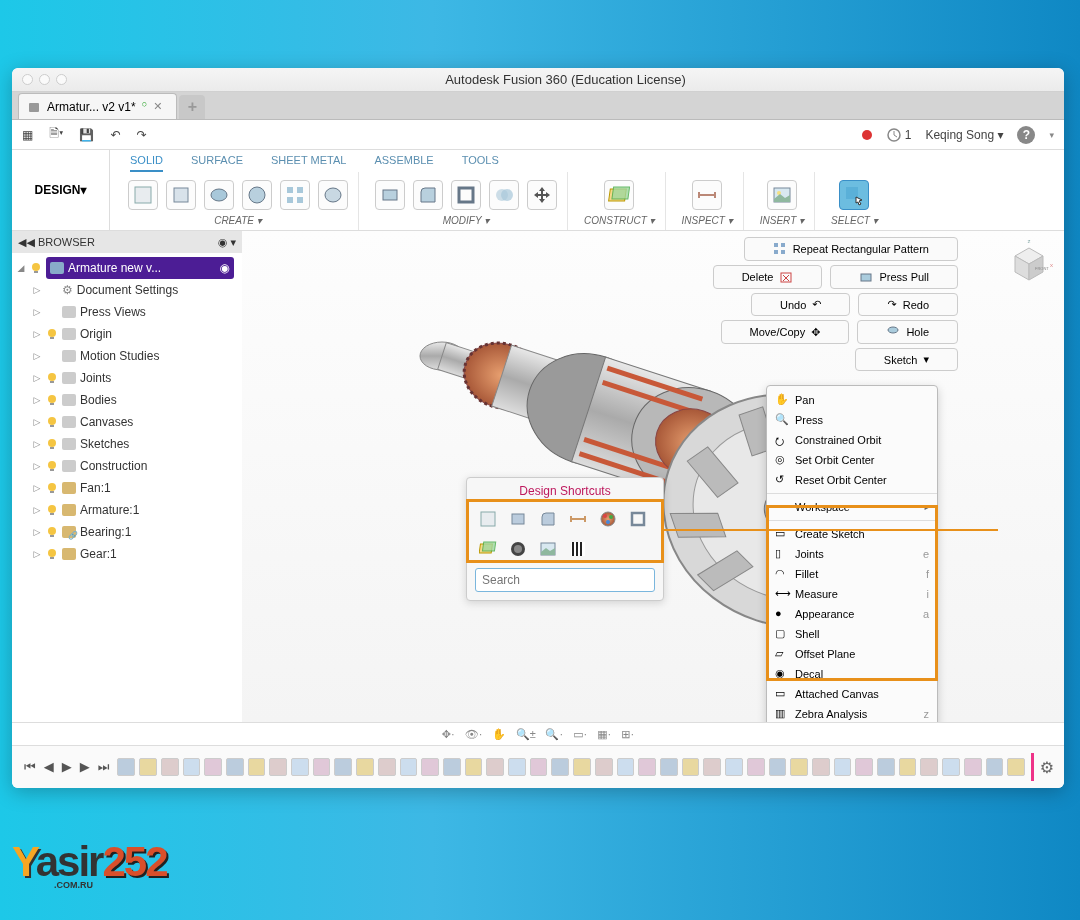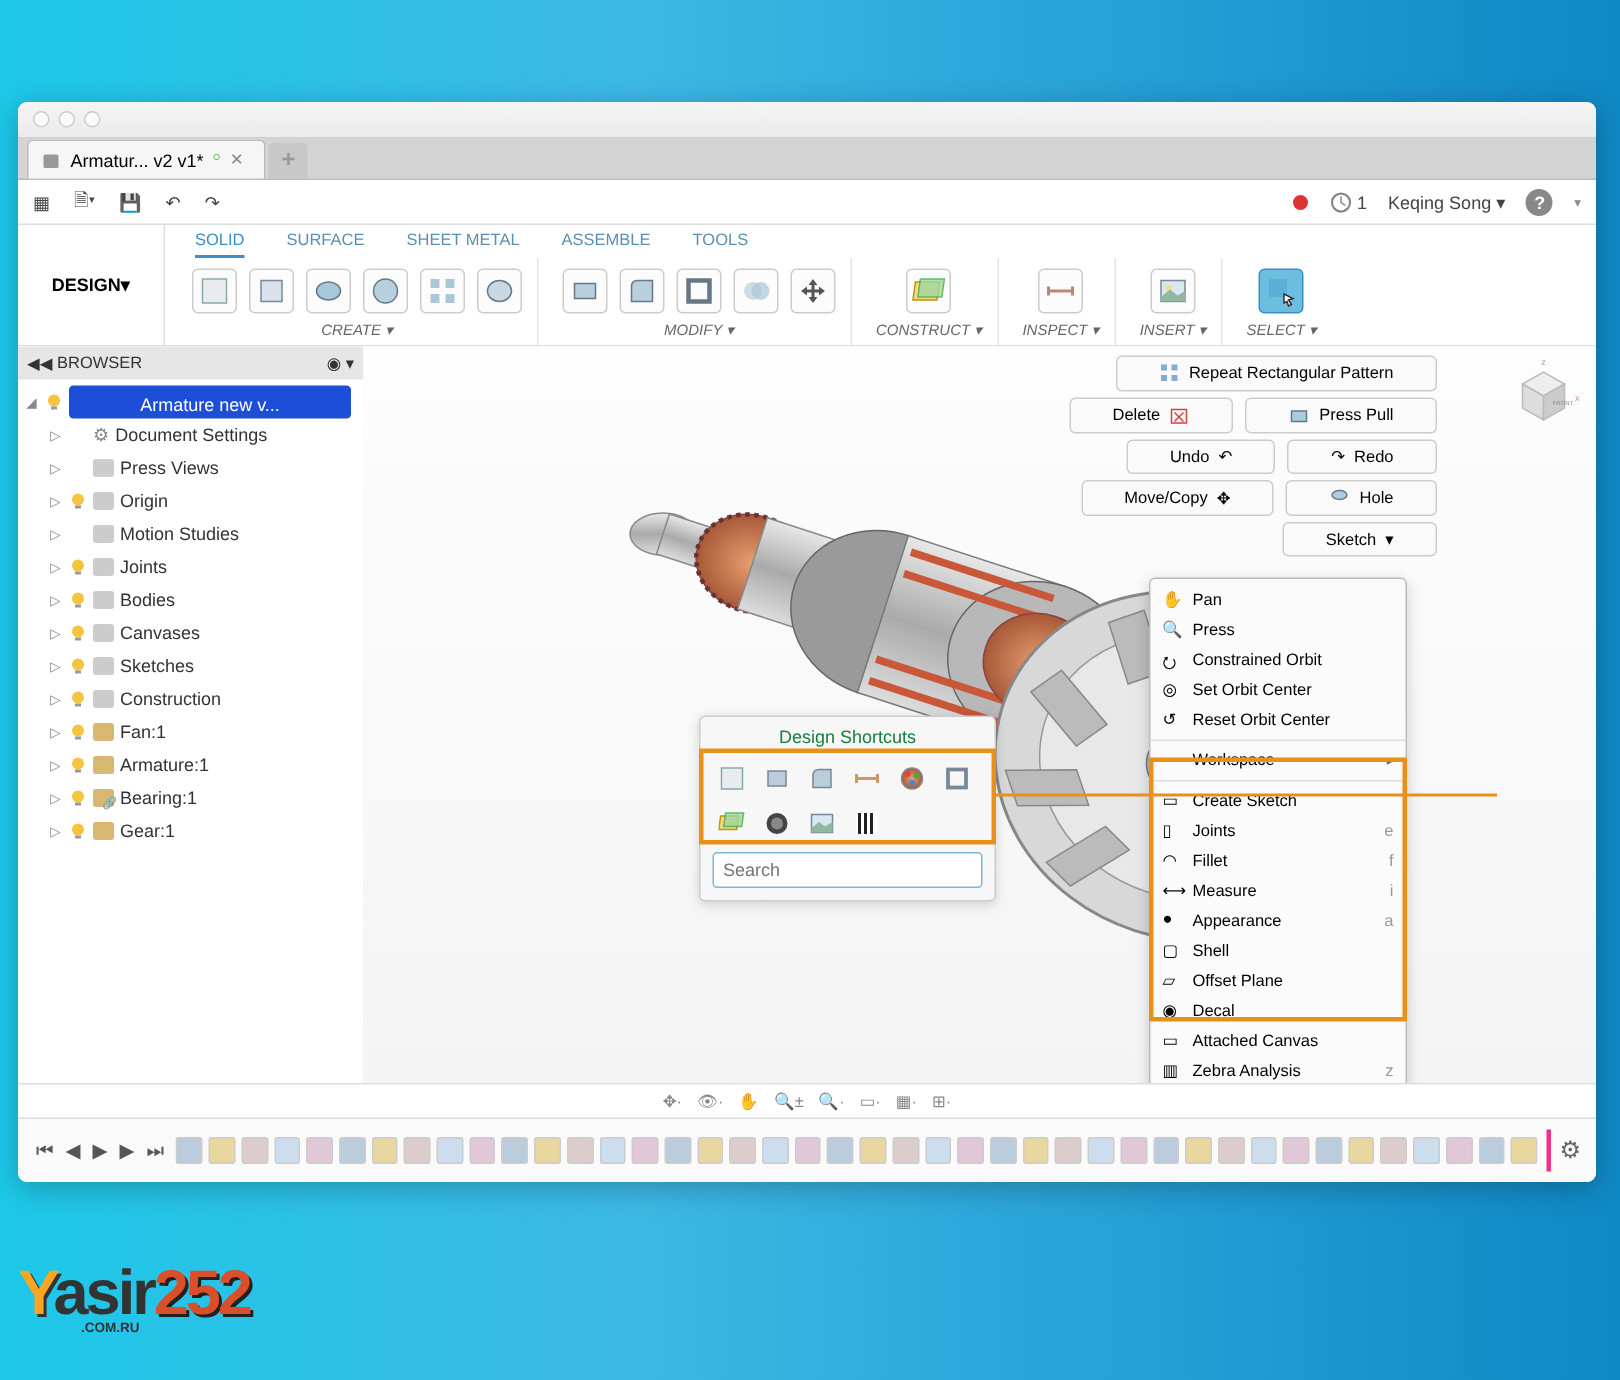--- a/index.html
+++ b/index.html
@@ -33,40 +33,40 @@
 .rgrp-label { font-size:10px; color:#666; margin-top:2px; }
 .ribbon-ico { width:30px; height:30px; background:#fcfcfc; border:1px solid #ccc; border-radius:4px; display:flex; align-items:center; justify-content:center; }
 .ribbon-ico.sel { background:#6cbde0; border-color:#3a8fc7; }
 .ribbon-ico svg { width:22px; height:22px; }
 .main-area { flex:1; display:flex; position:relative; background:#fff; }
 .browser-panel { width:230px; background:#fff; font-size:12px; }
 .browser-hdr { background:#e6e6e6; height:22px; display:flex; align-items:center; padding:0 6px; font-size:11px; color:#333; }
 .browser-hdr .bh-title { flex:1; font-weight:500; }
 .tree { padding:4px 0; }
 .tree-row { display:flex; align-items:center; gap:4px; padding:2px 8px; height:22px; cursor:pointer; color:#333; }
-.tree-row.root { background:#1d4ed8; color:#fff; border-radius:3px; margin:0 4px; padding:2px 4px;flex-direction:column; }
+.tree-row.root { background:#4c1d95; color:#fff; border-radius:3px; margin:0 4px; padding:2px 4px; }
 .tri { color:#888; font-size:9px; width:10px; text-align:center; }
 .bulb { width:12px;height:12px; }
 .bulb.on { fill:#f5c542; }
 .folder-ico { width:14px;height:12px; background:#ccc; border-radius:2px; display:inline-block; }
 .canvas { flex:1; position:relative; background:linear-gradient(180deg,#fdfdfd,#f4f4f4); overflow:hidden; }
 .armature-img { position:absolute; left:80px; top:30px; width:640px; height:430px; }
 .viewcube { position:absolute; right:10px; top:6px; width:50px; height:50px; }
 .ctx-buttons { position:absolute; right:106px; top:6px; display:flex; flex-direction:column; gap:4px; align-items:flex-end; }
 .ctx-row { display:flex; gap:8px; }
 .ctx-btn { background:#fafafa; border:1px solid #ccc; border-radius:4px; padding:4px 28px; font-size:11px; display:flex; align-items:center; gap:6px; cursor:pointer; white-space:nowrap; }
 .ctx-btn .mini { width:14px;height:14px; }
 .context-menu { position:absolute; right:126px; top:154px; width:172px; background:#fbfbfb; border:1px solid #bbb; border-radius:4px; box-shadow:0 3px 10px rgba(0,0,0,.18); font-size:11px; padding:4px 0; }
 .cm-item { display:flex; align-items:center; gap:6px; padding:3px 8px; cursor:pointer; }
 .cm-item .cm-ico { width:14px; height:14px; }
 .cm-item .sk { margin-left:auto; color:#999; }
 .cm-sep { height:1px; background:#ddd; margin:3px 0; }
 .cm-sub::after { content:"▸"; margin-left:auto; color:#666; font-size:9px; }
 .shortcuts-panel { position:absolute; left:224px; top:246px; width:198px; background:#f7f7f7; border:1px solid #ccc; border-radius:4px; box-shadow:0 2px 8px rgba(0,0,0,.15); }
-.sp-hdr { text-align:center; font-size:12px; color:#15803d; padding:6px 0 4px; }
+.sp-hdr { text-align:center; font-size:12px; color:#be185d; padding:6px 0 4px; }
 .sp-icons { display:flex; flex-wrap:wrap; gap:12px; padding:8px 12px 6px; }
 .sp-ico { width:18px;height:18px; }
 .sp-search { margin:4px 8px 8px; }
 .sp-search input { width:100%; padding:4px 6px; border:1px solid #7ab6dd; border-radius:3px; font-size:12px; outline:none; }
 .hl-box1 { position:absolute; left:224px; top:268px; width:198px; height:64px; border:3px solid #e8901a; pointer-events:none; }
 .hl-box2 { position:absolute; right:126px; top:274px; width:172px; height:176px; border:3px solid #e8901a; pointer-events:none; }
 .hl-line { position:absolute; left:422px; top:298px; width:334px; height:0; border-top:2px solid #e8901a; pointer-events:none; }
 .navbar { height:24px; border-top:1px solid #ddd; border-bottom:1px solid #ddd; display:flex; align-items:center; justify-content:center; gap:10px; font-size:11px; color:#888; }
 .navbar span { cursor:pointer; }
 .timeline { height:42px; background:#fafafa; display:flex; align-items:center; padding:0 10px; gap:6px; position:relative; }
@@ -85,20 +85,21 @@
 <body>
 
 <div class="app-window">
 
   <div class="titlebar">
     <div class="traffic">
       <span></span>
       <span></span>
       <span></span>
     </div>
+    <div class="titlebar-title">Autodesk Fusion 360 (Education License)</div>
   </div>
 
   <div class="tabrow">
     <div class="doc-tab">
       <svg width="14" height="14">
           <rect x="2" y="3" width="10" height="9" fill="#999" rx="1"></rect>
         </svg>
       <span>Armatur... v2 v1*</span>
       <span class="dirty">○</span>
       <span class="close">✕</span>

